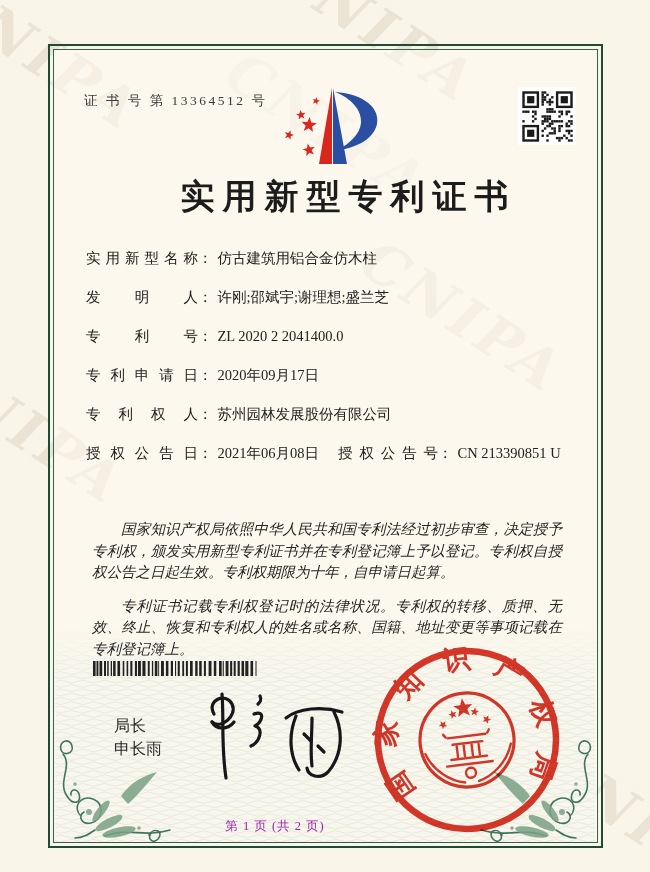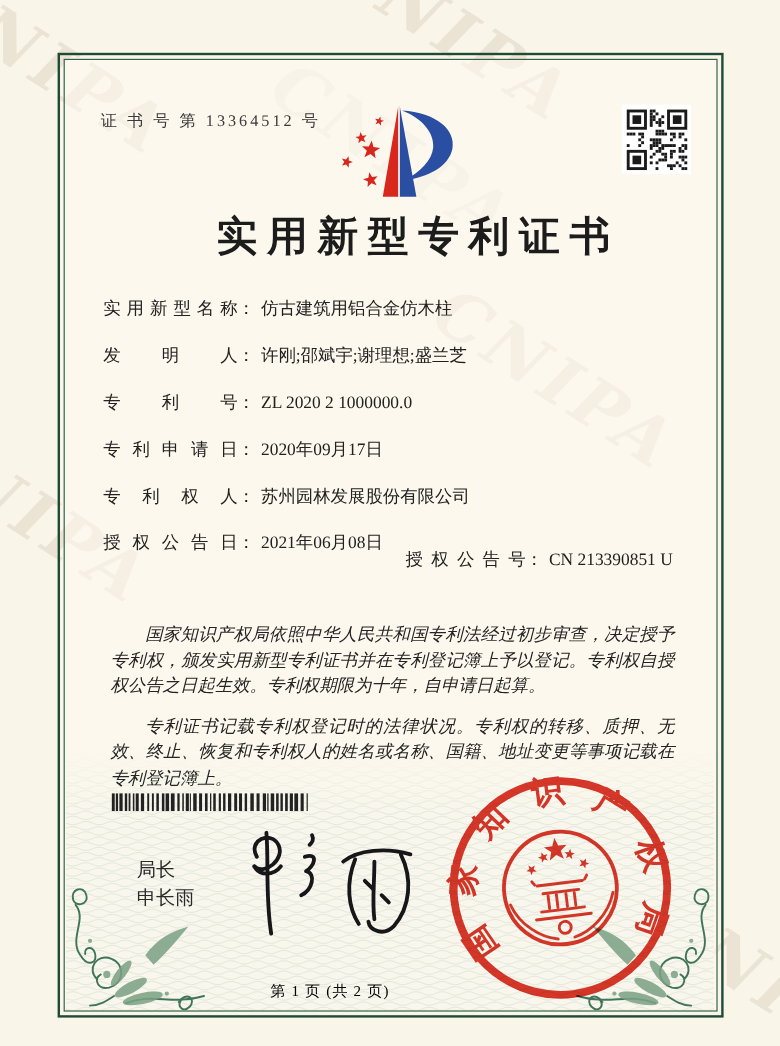--- a/index.html
+++ b/index.html
@@ -41,42 +41,42 @@
     font-size:34px; font-weight:700; letter-spacing:8px; color:#1c1c1c;
   }
   .fields{ position:absolute; left:86px; top:247px; width:492px; font-size:14.5px; }
   .field-row{ line-height:22px; margin-bottom:17px; position:relative; white-space:nowrap; }
   .field-label{
     display:inline-block; width:112px; text-align:justify; text-align-last:justify;
     -moz-text-align-last:justify;
   }
   .field-value{ padding-left:5px; }
   .pair2{ position:absolute; left:252px; top:0; }
-  .pair2 .field-label{ width:100px;margin-top:14px; }
+  .pair2 .field-label{ width:100px; }
   .body-text{
     position:absolute; left:80px; top:507px; width:494px;
     font-style:italic; font-size:14.5px; line-height:21.5px; text-align:justify; color:#242424;
   }
   .body-text p{ margin:12px; text-indent:2em; }
   .barcode{ position:absolute; left:93px; top:661px; }
   .sig-block{
     position:absolute; left:114px; top:716px; font-family:"Liberation Sans", sans-serif;
     font-size:16px; color:#2a2a2a; line-height:19px;
   }
   .sig-block .line2{ margin-top:4px; }
   .sig-svg{ position:absolute; left:196px; top:688px; }
   .seal{ position:absolute; left:372px; top:645px; mix-blend-mode:multiply; opacity:.93;
          transform:rotate(-7deg); }
   .seal-date{
     position:absolute; left:388px; top:779px; font-size:15px; font-weight:700;
     color:#ce2317; letter-spacing:1px; white-space:nowrap;
   }
   .page-footer{
     position:absolute; left:48px; top:818px; width:454px; text-align:center;
-    font-size:12.5px; letter-spacing:1px; color:#000000;
+    font-size:12.5px; letter-spacing:1px; color:#a21caf;
   }
   .flourish{ position:absolute; }
   .fl-left{ left:51px; top:724px; }
   .fl-right{ left:478px; top:724px; transform:scaleX(-1); }
 </style>
 </head>
 <body>
 
 <div class="page">
 
@@ -265,21 +265,21 @@
   <div class="title">实用新型专利证书</div>
 
   <div class="fields">
     <div class="field-row">
       <span class="field-label">实用新型名称</span><span>：</span><span class="field-value">仿古建筑用铝合金仿木柱</span>
     </div>
     <div class="field-row">
       <span class="field-label">发明人</span><span>：</span><span class="field-value">许刚;邵斌宇;谢理想;盛兰芝</span>
     </div>
     <div class="field-row">
-      <span class="field-label">专利号</span><span>：</span><span class="field-value">ZL 2020 2 1000000.0</span>
+      <span class="field-label">专利号</span><span>：</span><span class="field-value">ZL 2020 2 2041400.0</span>
     </div>
     <div class="field-row">
       <span class="field-label">专利申请日</span><span>：</span><span class="field-value">2020年09月17日</span>
     </div>
     <div class="field-row">
       <span class="field-label">专利权人</span><span>：</span><span class="field-value">苏州园林发展股份有限公司</span>
     </div>
     <div class="field-row">
       <span class="field-label">授权公告日</span><span>：</span><span class="field-value">2021年06月08日</span>
       <span class="pair2">

